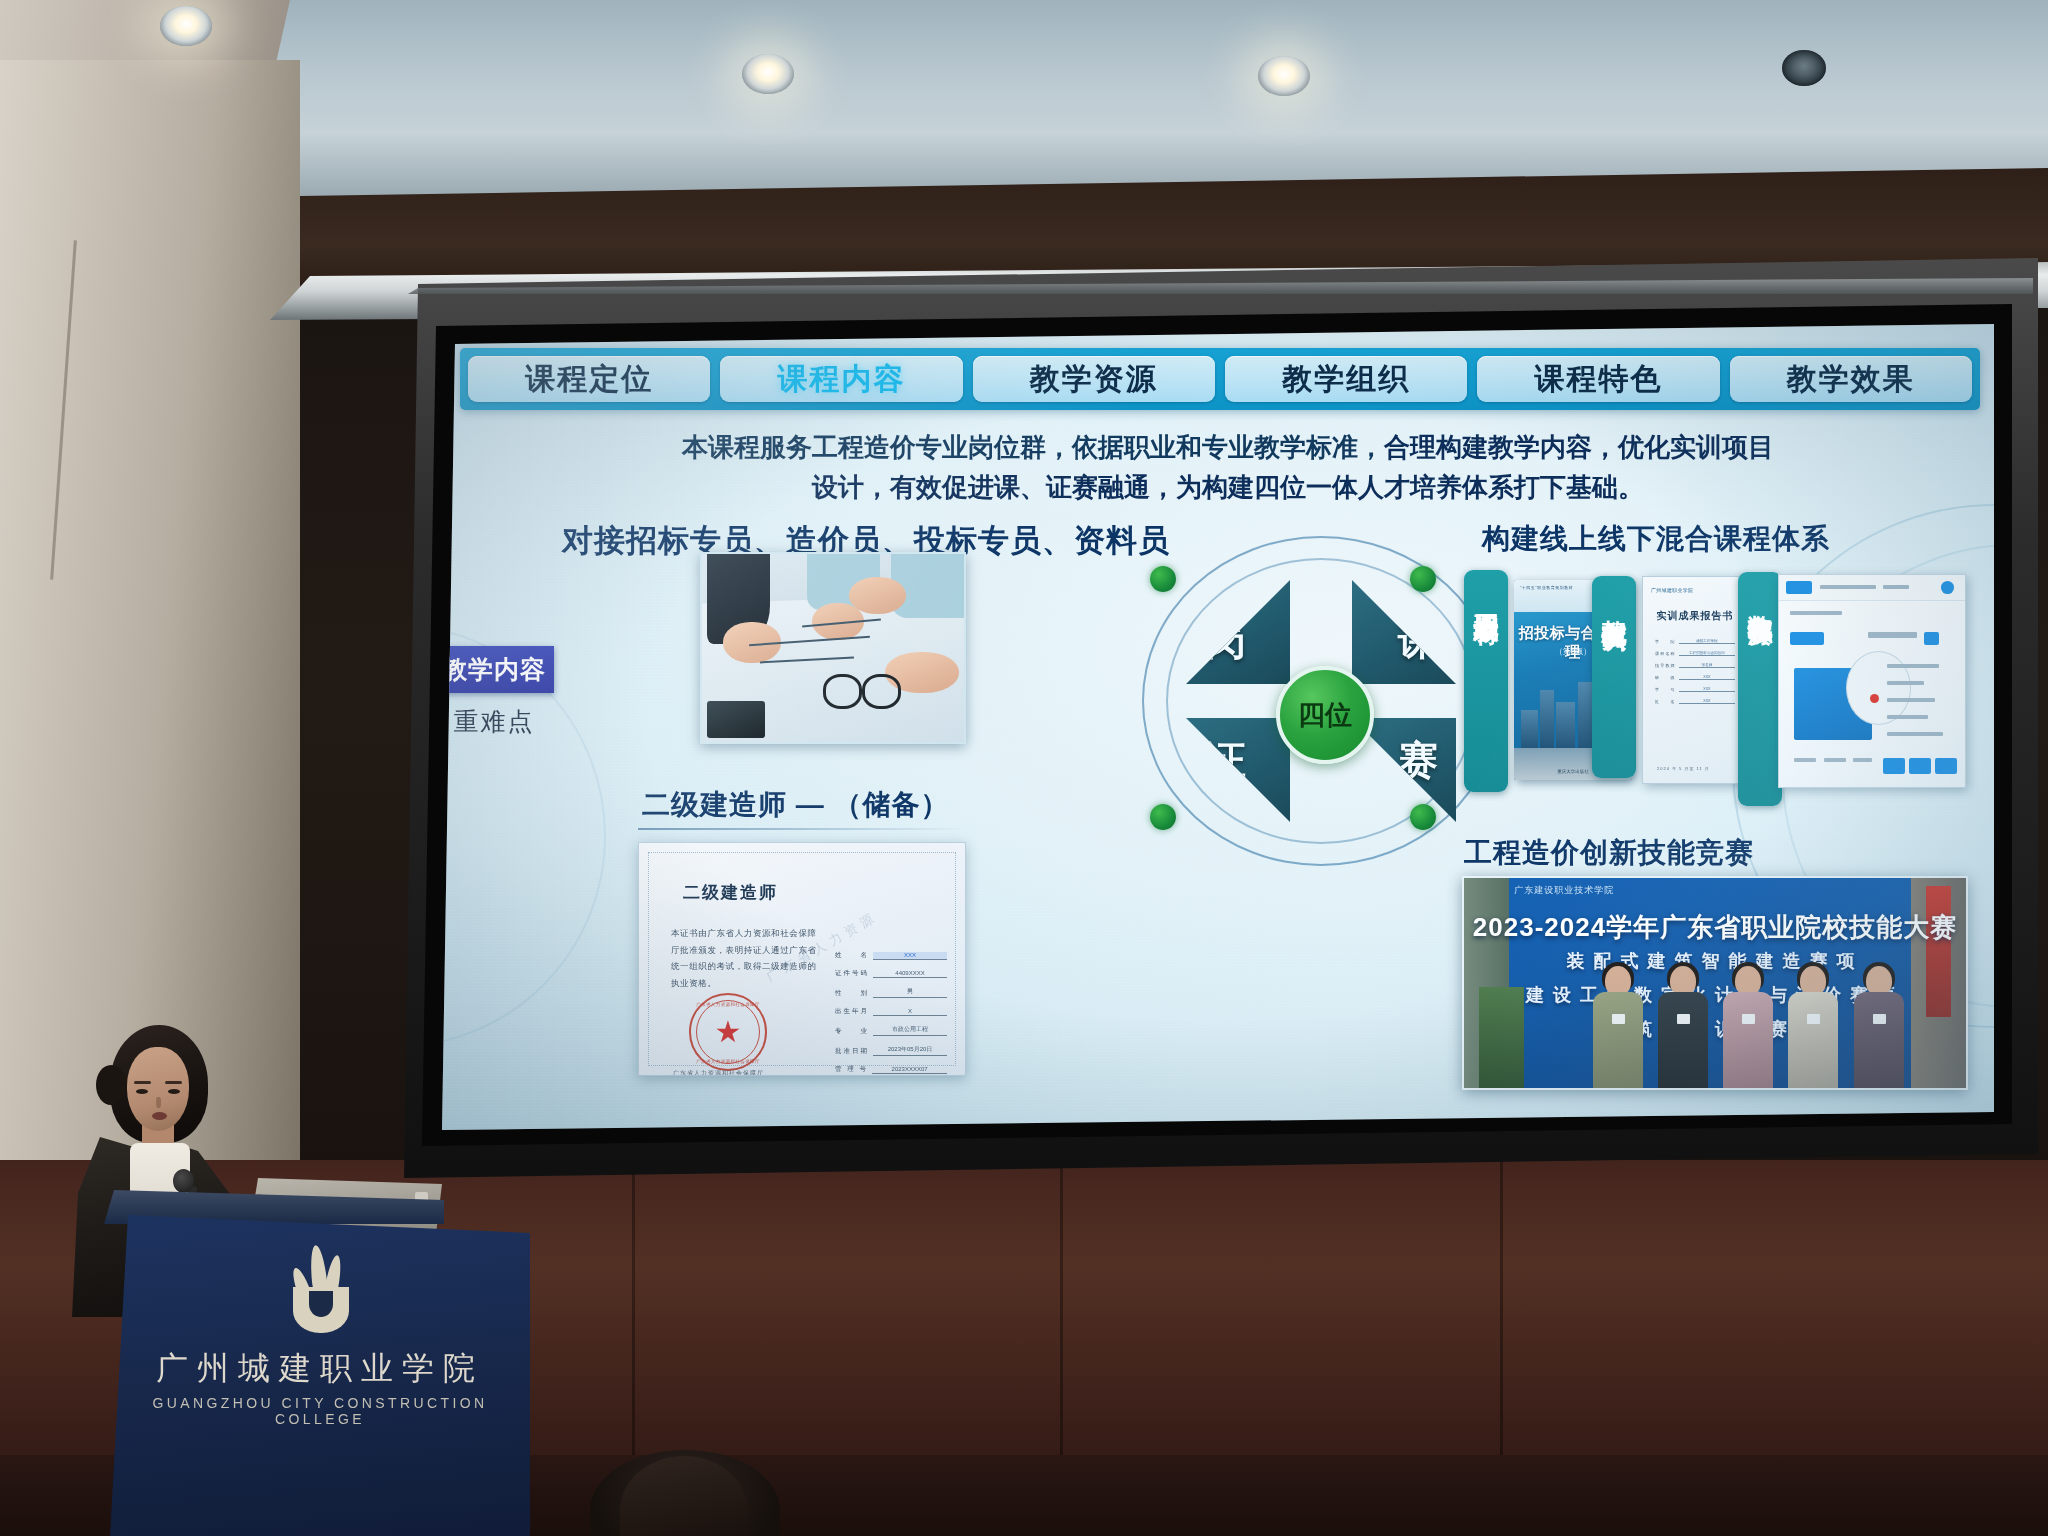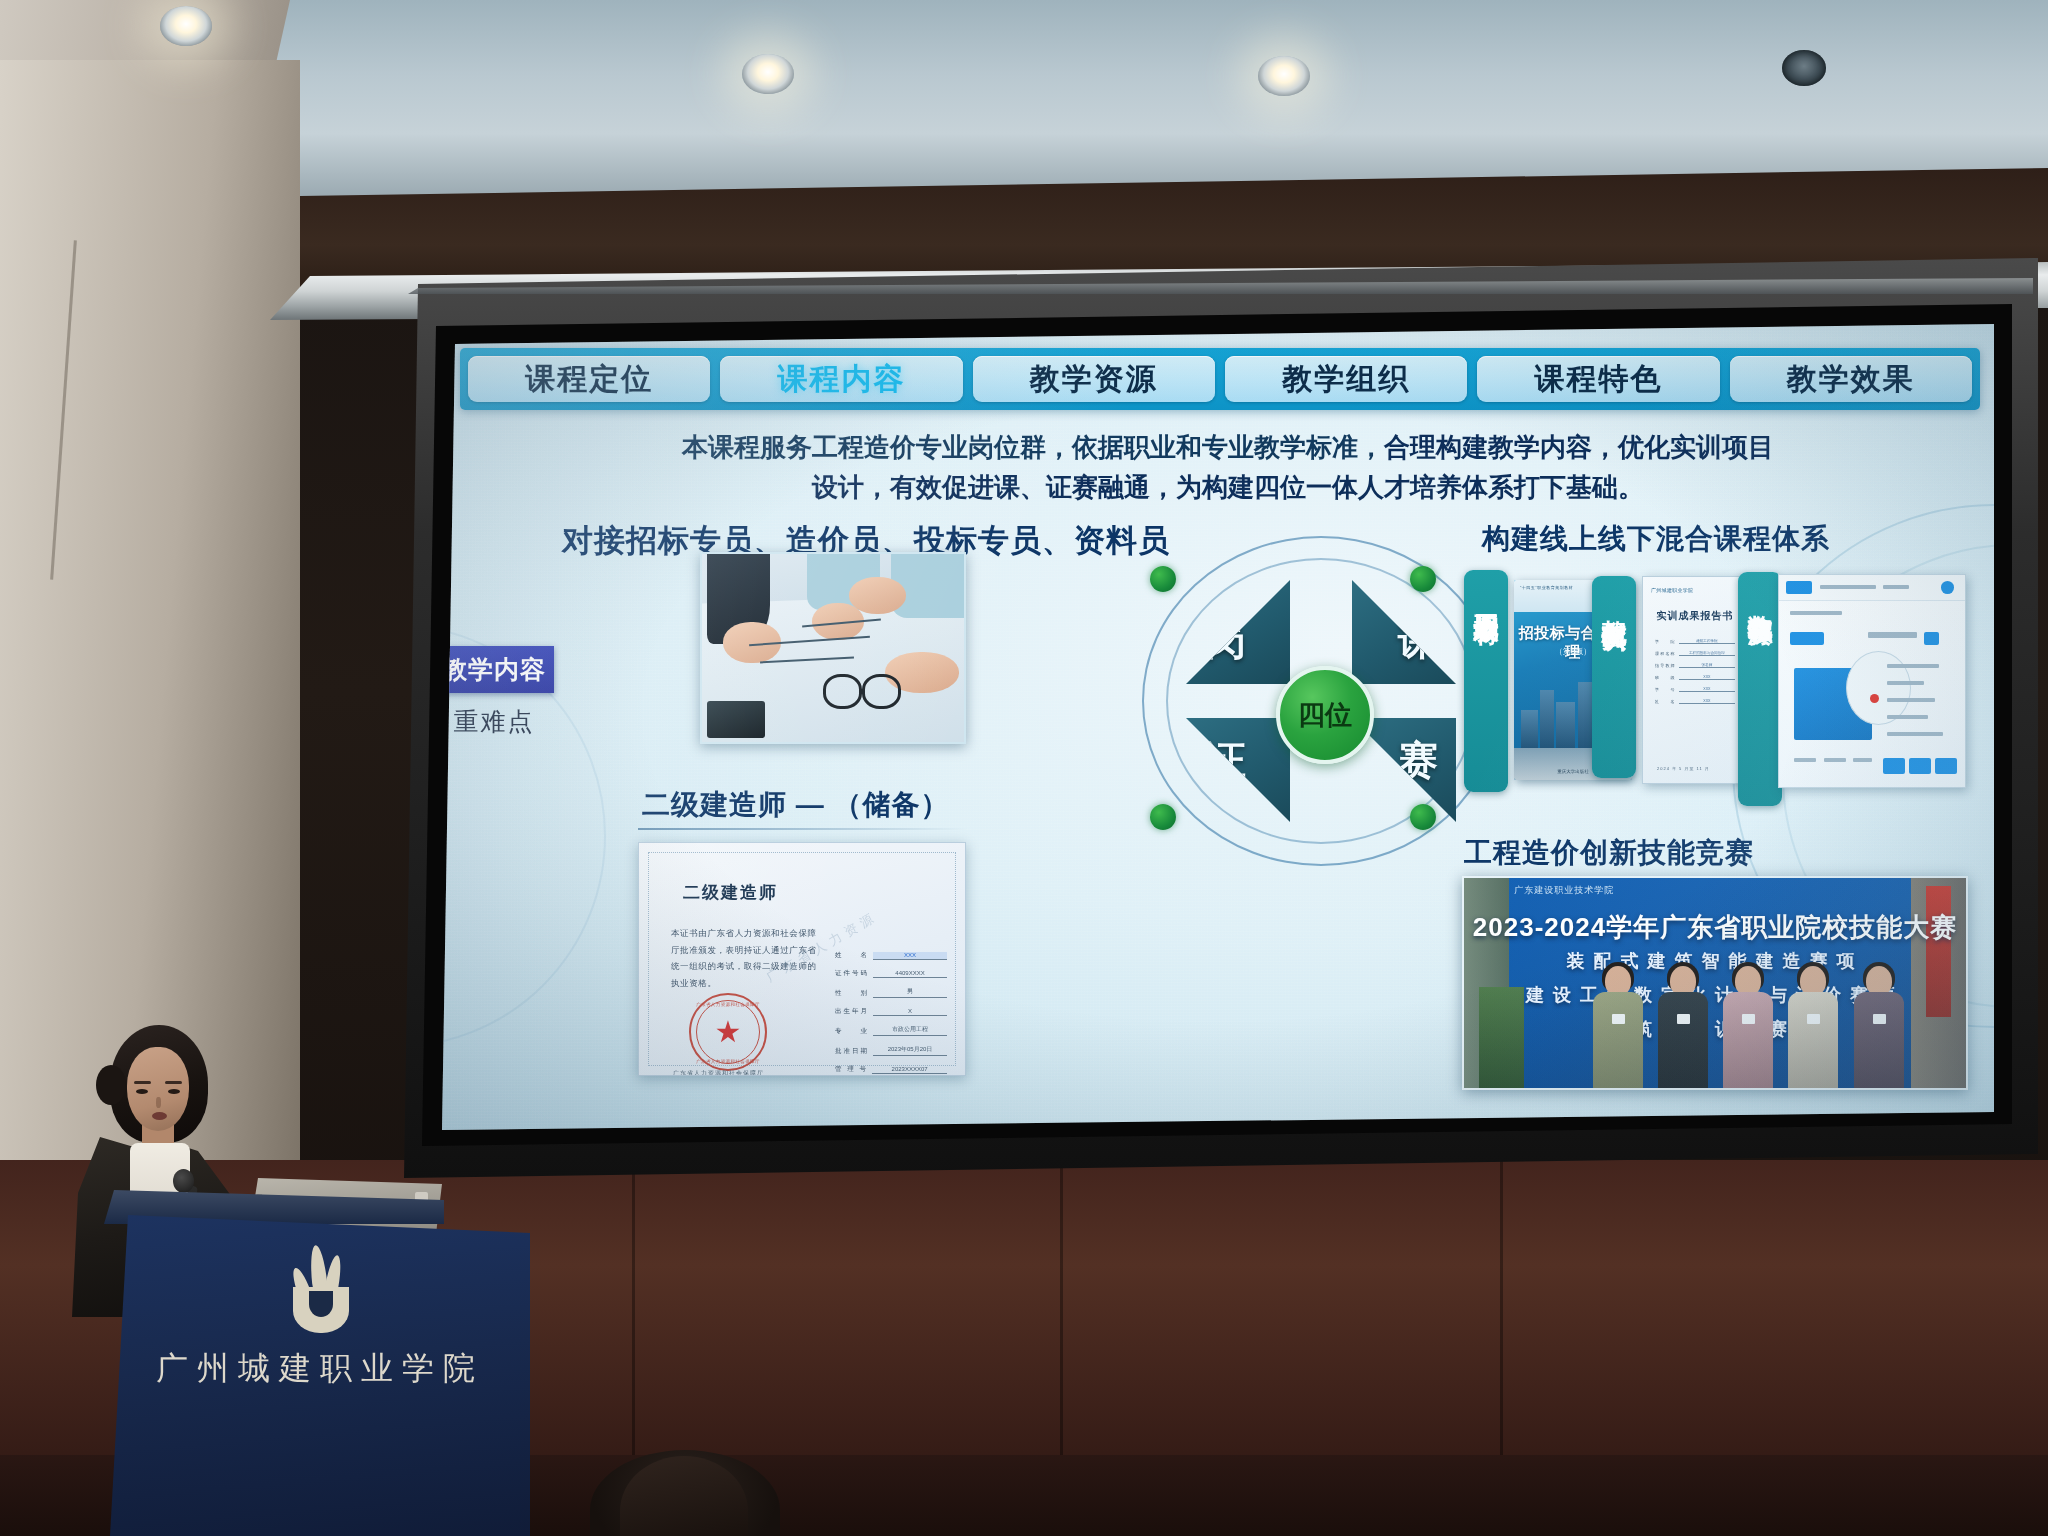--- a/index.html
+++ b/index.html
@@ -654,19 +654,20 @@
 
   <div class="podium-top"></div>
   <div id="podium">
     <div class="podium-logo">
       <div class="flame f1"></div>
       <div class="flame f2"></div>
       <div class="flame f3"></div>
       <div class="f-bowl"></div>
     </div>
     <div class="podium-cn">广州城建职业学院</div>
+    <div class="podium-en">GUANGZHOU CITY CONSTRUCTION COLLEGE</div>
   </div>
 
   <div class="audience">
     <div class="aud-hair"></div>
   </div>
 
 </div>
 
 </body></html>

